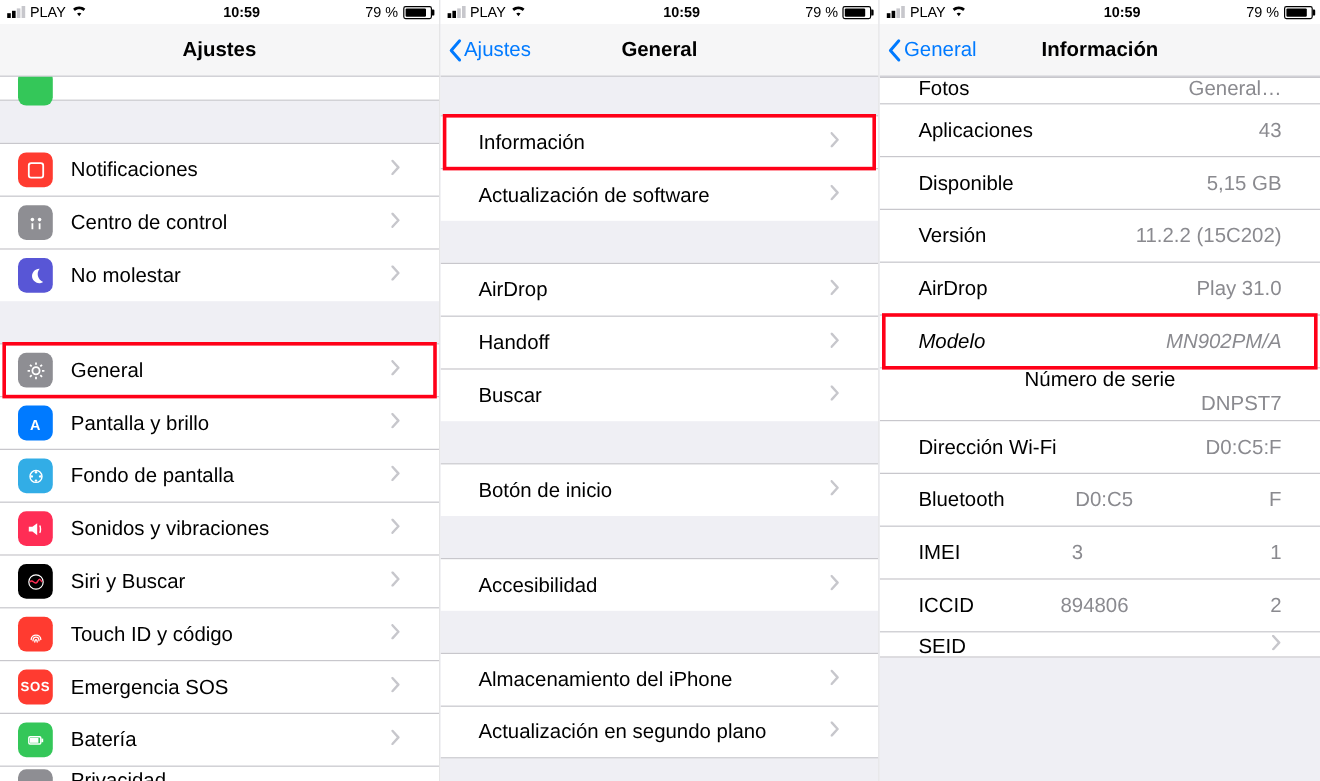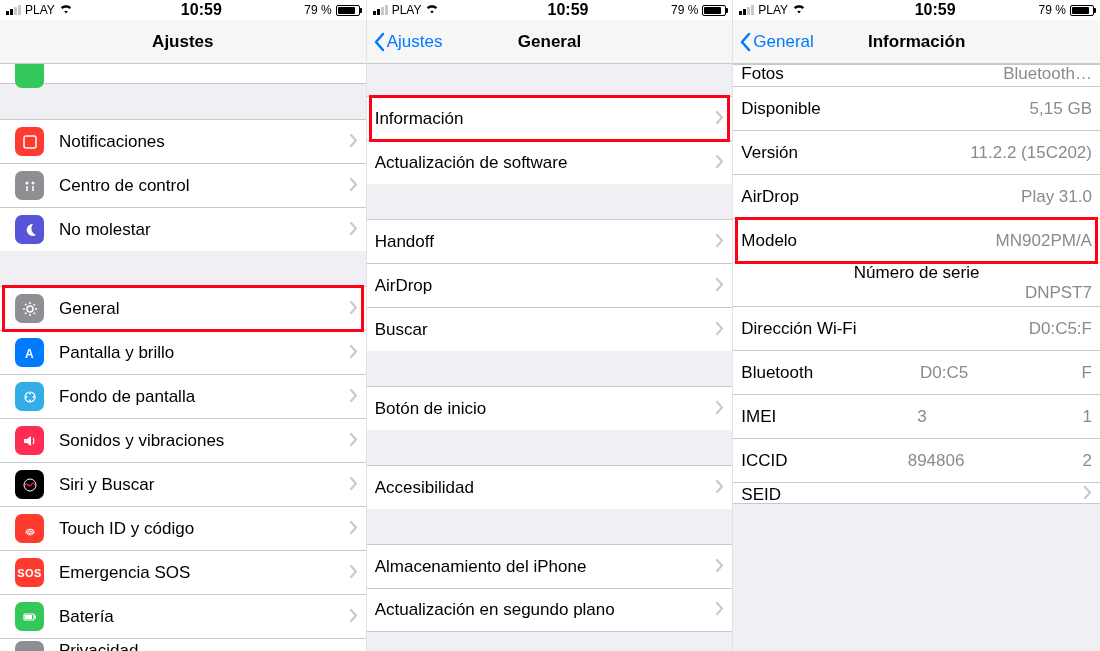--- a/index.html
+++ b/index.html
@@ -18,42 +18,42 @@
   }
   *{box-sizing:border-box;font-family:-apple-system,Helvetica Neue,Arial,sans-serif;}
   body{margin:0;background:#fff;width:1100px;height:651px;overflow:hidden;}
   .stage{display:flex;width:1100px;height:460px;}
   .phone{width:var(--w);height:651px;background:var(--group-bg);position:relative;overflow:hidden;border-right:1px solid #e3e3e3;}
   .phone:last-child{border-right:none;}
 
   
   .status{height:var(--hdr-h);background:#fff;display:flex;align-items:center;justify-content:space-between;padding:0 6px;font-size:12px;color:#000;}
   .status .left,.status .right{display:flex;align-items:center;gap:4px;}
-  .status .time{position:absolute;left:0;right:0;text-align:center;font-weight:600;font-size:16px;padding-left:37px;}
+  .status .time{position:absolute;left:0;right:0;text-align:center;font-weight:600;font-size:12px;padding-left:37px;}
   .sig{display:inline-flex;align-items:flex-end;gap:1px;}
   .sig i{display:block;width:3px;background:#000;}
   .sig i.b1{height:4px;}
   .sig i.b2{height:6px;}
   .sig i.b3{height:8px;background:#c7c7cc;}
   .sig i.b4{height:10px;background:#c7c7cc;}
   .wifi{display:inline-block;}
   .battery{display:inline-flex;align-items:center;gap:2px;}
   .bat-icon{width:24px;height:11px;border:1px solid #000;border-radius:2px;position:relative;}
   .bat-icon::after{content:"";position:absolute;right:-3px;top:2px;width:2px;height:5px;background:#000;border-radius:0 1px 1px 0;}
   .bat-fill{position:absolute;left:1px;top:1px;bottom:1px;width:78%;background:#000;border-radius:1px;}
 
   
   .nav{height:var(--nav-h);background:#f8f8f8cc;position:relative;display:flex;align-items:center;justify-content:center;border-bottom:.5px solid var(--hairline);}
   .nav .title{font-size:17px;font-weight:600;color:#000;}
   .nav .back{position:absolute;left:6px;display:flex;align-items:center;color:var(--link);font-size:17px;cursor:pointer;}
   .nav .back svg{margin-right:2px;}
 
   
   .scroll{position:absolute;top:calc(var(--hdr-h) + var(--nav-h));left:0;right:0;bottom:0;overflow:hidden;}
-  .row{background:#fff;min-height:44px;display:flex;align-items:center;padding:0 8px;position:relative;border-top:.5px solid var(--hairline);cursor:pointer;}
+  .row{background:#fff;min-height:44px;display:flex;align-items:center;padding:0 32px;position:relative;border-top:.5px solid var(--hairline);cursor:pointer;}
   .row:last-child{border-bottom:.5px solid var(--hairline);}
   .row .label{font-size:17px;color:#000;flex:0 0 auto;}
   .row .value{font-size:17px;color:var(--value);margin-left:auto;text-align:right;white-space:pre;}
   .row .chev{margin-left:6px;color:var(--chev);flex:0 0 auto;}
   .row.with-icon{padding-left:15px;}
   .row .appicon{width:29px;height:29px;border-radius:7px;margin-right:15px;display:flex;align-items:center;justify-content:center;flex:0 0 auto;}
   .row .appicon svg{display:block;}
 
   
   .row.peek-top{min-height:20px;height:20px;border-top:none;}
@@ -327,28 +327,28 @@
         </div>
         <div class="row" style="position:relative;">
           <span class="label">Actualización de software</span>
           <span style="margin-left:auto"></span>
           <span class="chev"><svg width="8" height="13" viewBox="0 0 8 13">
               <path d="M1 1l5 5.5L1 12" stroke="#c7c7cc" stroke-width="2" fill="none" stroke-linecap="round" stroke-linejoin="round"></path>
             </svg></span>
         </div>
         <div style="height:35px"></div>
         <div class="row" style="position:relative;">
+          <span class="label">AirDrop</span>
+          <span style="margin-left:auto"></span>
+          <span class="chev"><svg width="8" height="13" viewBox="0 0 8 13">
+              <path d="M1 1l5 5.5L1 12" stroke="#c7c7cc" stroke-width="2" fill="none" stroke-linecap="round" stroke-linejoin="round"></path>
+            </svg></span>
+        </div>
+        <div class="row" style="position:relative;">
           <span class="label">Handoff</span>
-          <span style="margin-left:auto"></span>
-          <span class="chev"><svg width="8" height="13" viewBox="0 0 8 13">
-              <path d="M1 1l5 5.5L1 12" stroke="#c7c7cc" stroke-width="2" fill="none" stroke-linecap="round" stroke-linejoin="round"></path>
-            </svg></span>
-        </div>
-        <div class="row" style="position:relative;">
-          <span class="label">AirDrop</span>
           <span style="margin-left:auto"></span>
           <span class="chev"><svg width="8" height="13" viewBox="0 0 8 13">
               <path d="M1 1l5 5.5L1 12" stroke="#c7c7cc" stroke-width="2" fill="none" stroke-linecap="round" stroke-linejoin="round"></path>
             </svg></span>
         </div>
         <div class="row" style="position:relative;">
           <span class="label">Buscar</span>
           <span style="margin-left:auto"></span>
           <span class="chev"><svg width="8" height="13" viewBox="0 0 8 13">
               <path d="M1 1l5 5.5L1 12" stroke="#c7c7cc" stroke-width="2" fill="none" stroke-linecap="round" stroke-linejoin="round"></path>
@@ -421,35 +421,39 @@
             <path d="M10 2L3 10l7 8" stroke="#007aff" stroke-width="2.5" fill="none" stroke-linecap="round" stroke-linejoin="round"></path>
           </svg>
         <span>General</span>
       </div>
       <div class="title">Información</div>
     </div>
 
     <div class="scroll" id="s3-scroll">
         <div class="row half" style="position:relative;align-items:flex-end;padding-bottom:2px;">
           <span class="label">Fotos</span>
-          <span class="value">Bluetooth…</span>
+          <span class="value">General…</span>
+        </div>
+        <div class="row" style="position:relative;">
+          <span class="label">Aplicaciones</span>
+          <span class="value">43</span>
         </div>
         <div class="row" style="position:relative;">
           <span class="label">Disponible</span>
           <span class="value">5,15 GB</span>
         </div>
         <div class="row" style="position:relative;">
           <span class="label">Versión</span>
           <span class="value">11.2.2 (15C202)</span>
         </div>
         <div class="row" style="position:relative;">
           <span class="label">AirDrop</span>
           <span class="value">Play 31.0</span>
         </div>
-        <div class="row" style="position:relative;">
+        <div class="row" style="position:relative;font-style:italic;">
           <span class="label">Modelo</span>
           <span class="value">MN902PM/A</span>
           <span class="hl" style="left:2px;right:2px;top:-2px;bottom:-2px;"></span>
         </div>
         <div class="row" style="position:relative;flex-direction:column;">
           <span class="label">Número de serie</span>
           <span class="value">DNPST7</span>
         </div>
         <div class="row" style="position:relative;">
           <span class="label">Dirección Wi-Fi</span>

